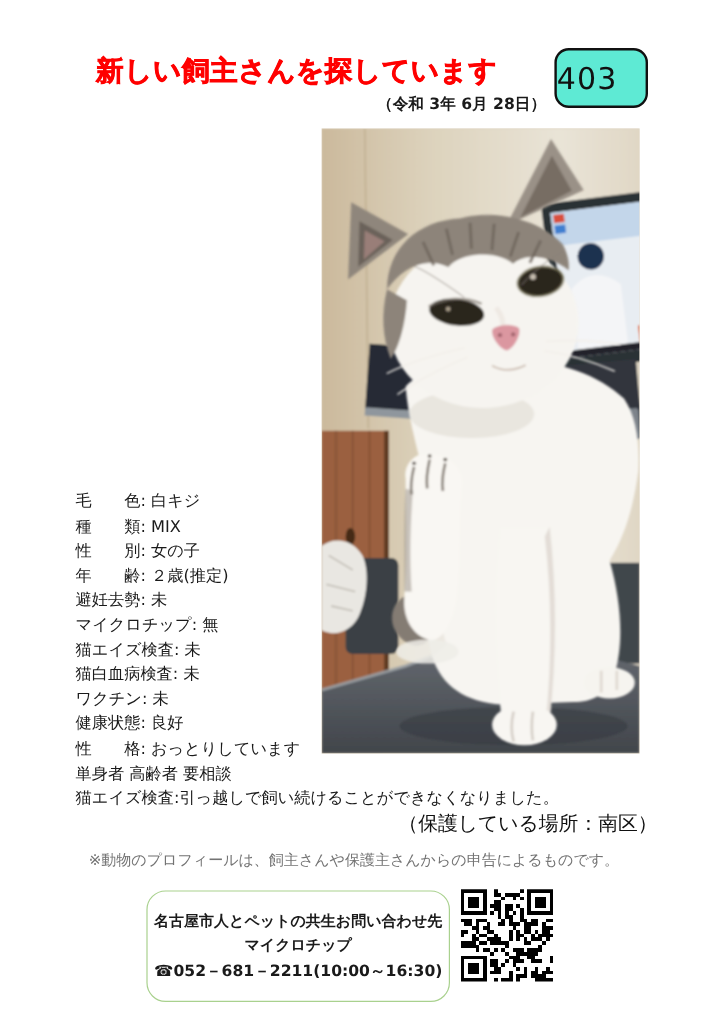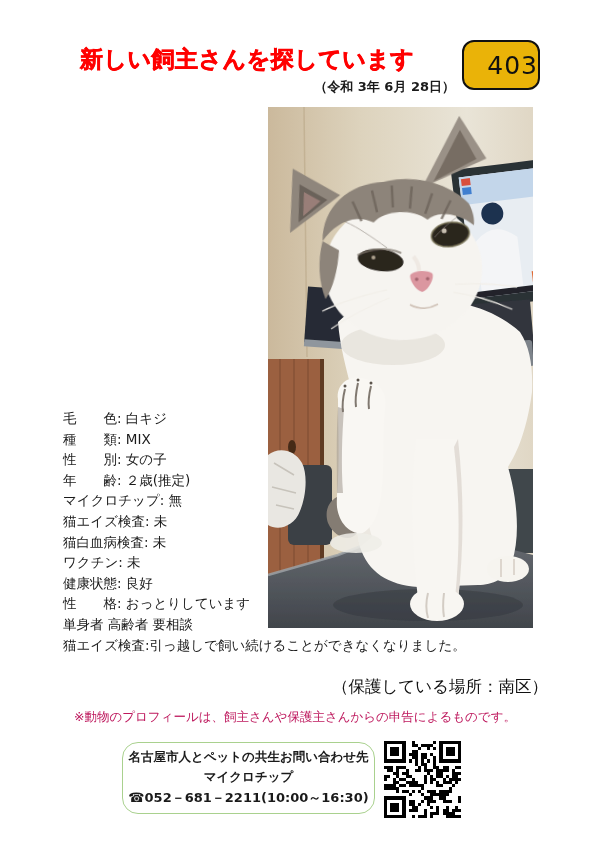--- a/index.html
+++ b/index.html
@@ -8,46 +8,46 @@
     font-family:"DejaVu Sans",sans-serif;color:#1a1a1a;overflow:hidden;
   }
   .title{
     position:absolute;left:80px;top:44px;margin:0;
     font-size:23px;font-weight:bold;color:#ff0000;
     letter-spacing:0.5px;white-space:nowrap;
     -webkit-text-stroke:0.6px #ff0000;
   }
   .number-box{
     position:absolute;left:462px;top:40px;width:74px;height:46px;
-    border:2.5px solid #111;border-radius:12px;background:#eab308;
-    display:flex;align-items:center;justify-content:flex-end;
+    border:2.5px solid #111;border-radius:12px;background:#5eead4;
+    display:flex;align-items:center;justify-content:flex-start;
   }
   .number-box span{font-size:25px;letter-spacing:1px;color:#111;}
   .date{
     position:absolute;top:78px;right:145px;
     font-size:13px;font-weight:bold;white-space:nowrap;
   }
   .photo{
     position:absolute;left:268px;top:107px;width:265px;height:521px;
     overflow:hidden;background:#ded4c2;
   }
   .profile{position:absolute;left:63px;top:408px;width:470px;}
   .profile .row{
     font-size:13.5px;line-height:20.6px;white-space:nowrap;
   }
   .location{
     position:absolute;top:676px;right:52px;
     font-size:16.5px;white-space:nowrap;color:#111;font-family:Liberation Serif, serif;
   }
   .note{
     position:absolute;left:74px;top:709px;width:470px;
-    font-size:12.5px;color:#be185d;white-space:nowrap;
+    font-size:12.5px;color:#737373;white-space:nowrap;
   }
   .contact-box{
-    position:absolute;left:122px;top:742px;width:253px;height:72px;
+    position:absolute;left:122px;top:742px;width:253px;height:93px;
     border:1.5px solid #a9d18e;border-radius:16px;background:#fff;
     display:flex;flex-direction:column;align-items:center;justify-content:center;
     gap:3px;box-sizing:border-box;
   }
   .contact-box .l1,.contact-box .l2{font-size:12.5px;font-weight:bold;white-space:nowrap;}
   .contact-box .l3{font-size:13px;font-weight:bold;white-space:nowrap;}
   .qr{position:absolute;left:384px;top:741px;width:77px;height:77px;}
   .qr svg{width:77px;height:77px;display:block;}
 </style>
 </head>
@@ -195,20 +195,21 @@
         </g>
       </g>
     </svg>
   </div>
 
   <div class="profile">
     <div class="row">毛　　色: 白キジ</div>
     <div class="row">種　　類: MIX</div>
     <div class="row">性　　別: 女の子</div>
     <div class="row">年　　齢: ２歳(推定)</div>
+    <div class="row">避妊去勢: 未</div>
     <div class="row">マイクロチップ: 無</div>
     <div class="row">猫エイズ検査: 未</div>
     <div class="row">猫白血病検査: 未</div>
     <div class="row">ワクチン: 未</div>
     <div class="row">健康状態: 良好</div>
     <div class="row">性　　格: おっとりしています</div>
     <div class="row">単身者 高齢者 要相談</div>
     <div class="row">猫エイズ検査:引っ越しで飼い続けることができなくなりました。</div>
   </div>
 

